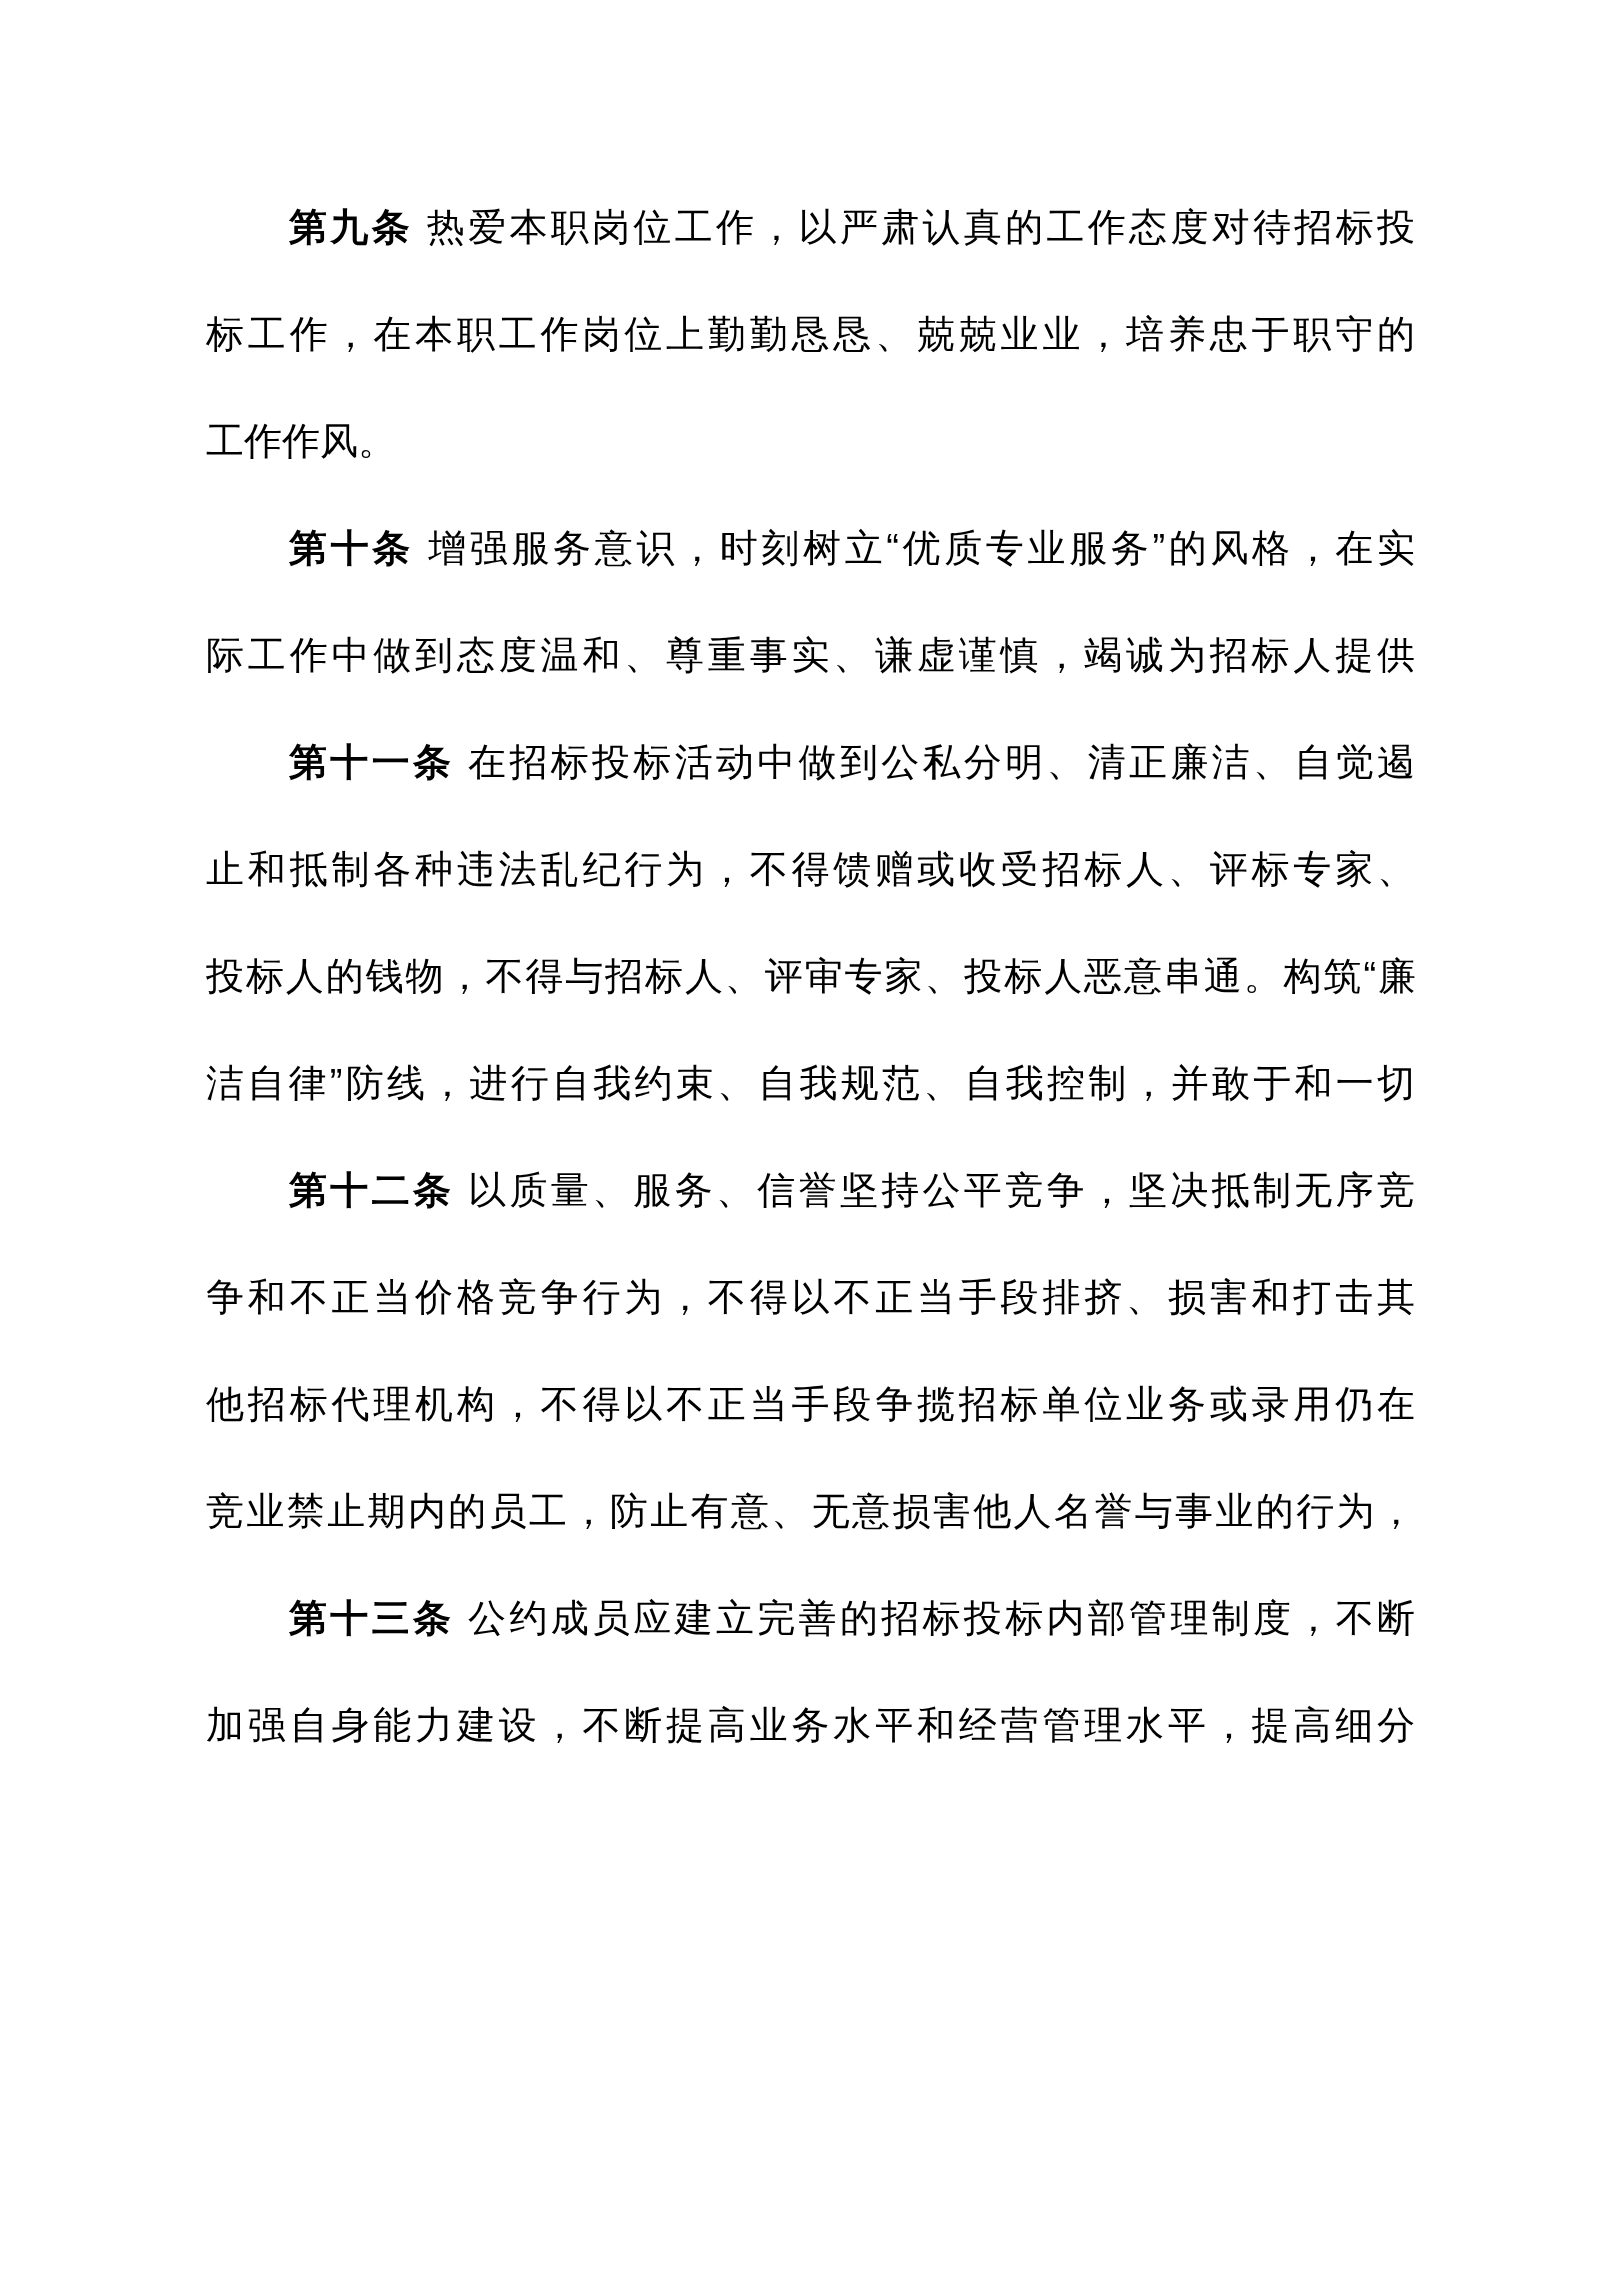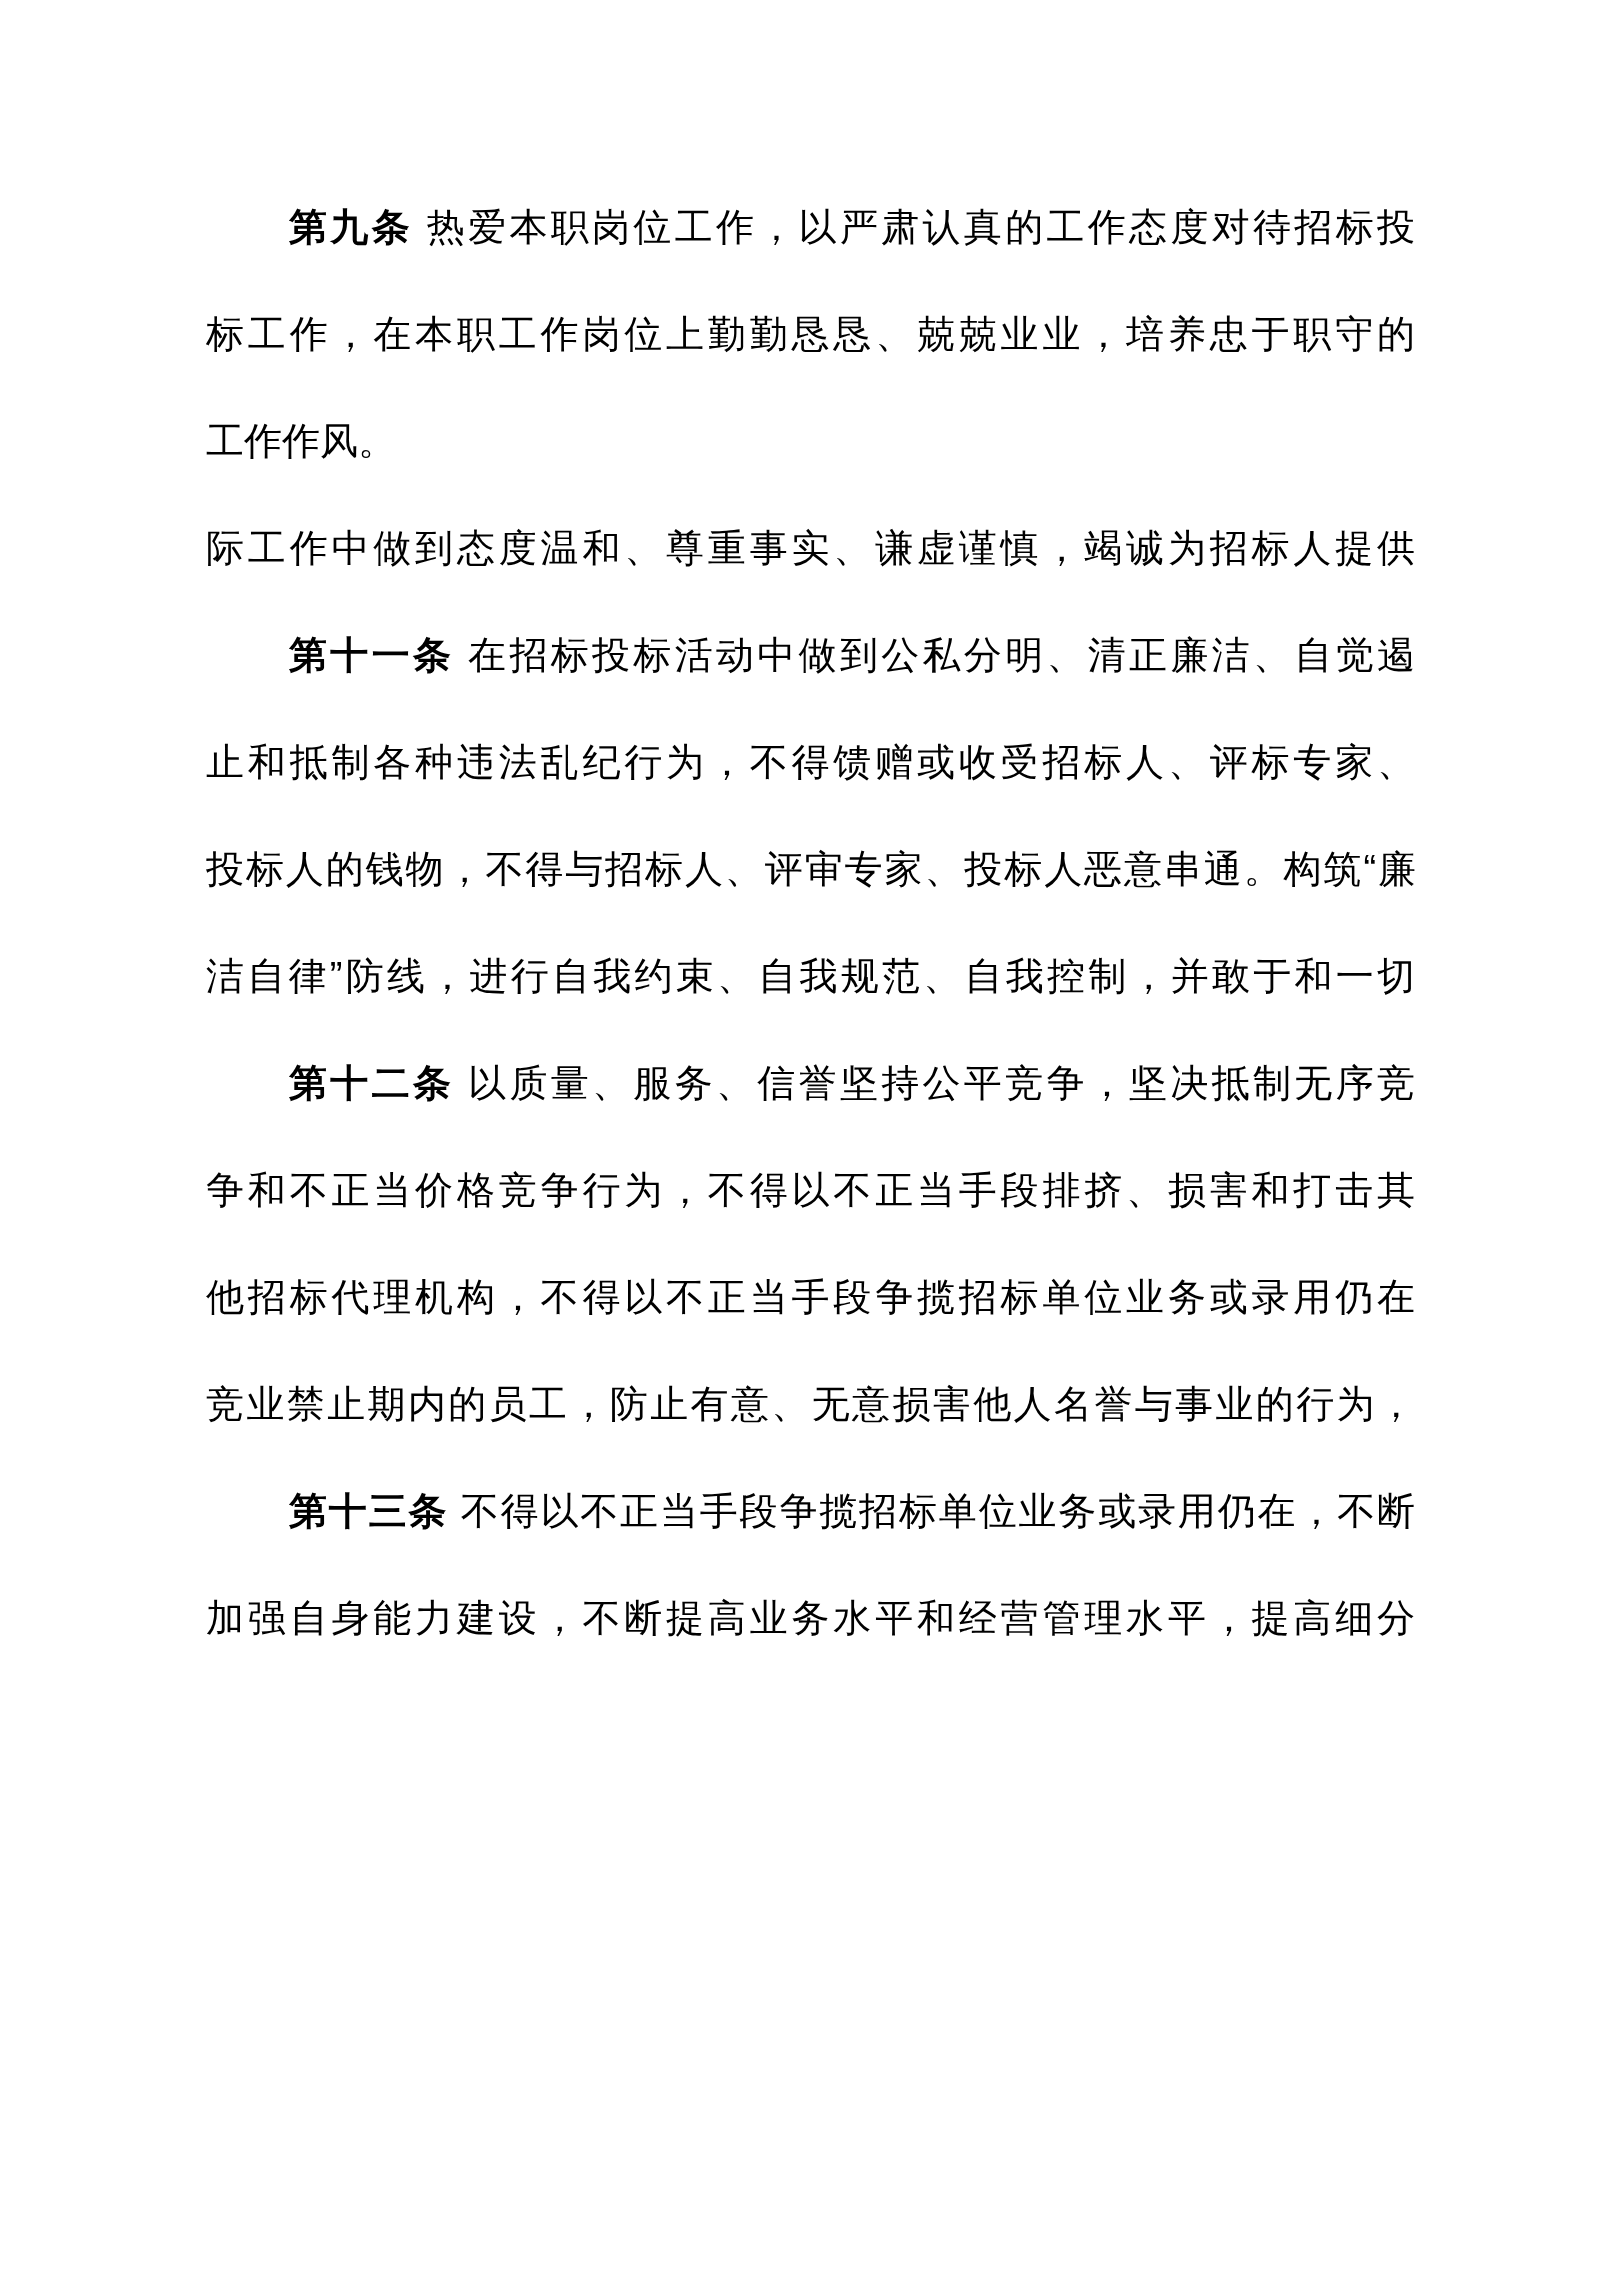--- a/index.html
+++ b/index.html
@@ -58,20 +58,21 @@
 <div class="page">
 
   <div class="text-block">
 
     <div class="line j indent"><span class="art">第九条</span><span> 热爱本职岗位工作，以严肃认真的工作态度对待招标投</span></div>
 
     <div class="line j"><span>标工作，在本职工作岗位上勤勤恳恳、兢兢业业，培养忠于职守的</span></div>
 
     <div class="line end"><span>工作作风。</span></div>
 
+    <div class="line j indent"><span class="art">第十条</span><span> 增强服务意识，时刻树立“优质专业服务”的风格，在实</span></div>
 
     <div class="line j"><span>际工作中做到态度温和、尊重事实、谦虚谨慎，竭诚为招标人提供</span></div>
 
 
     <div class="line j indent"><span class="art">第十一条</span><span> 在招标投标活动中做到公私分明、清正廉洁、自觉遏</span></div>
 
     <div class="line j"><span>止和抵制各种违法乱纪行为，不得馈赠或收受招标人、评标专家、</span></div>
 
     <div class="line j tight"><span>投标人的钱物，不得与招标人、评审专家、投标人恶意串通。构筑“廉</span></div>
 
@@ -80,21 +81,21 @@
 
     <div class="line j indent"><span class="art">第十二条</span><span> 以质量、服务、信誉坚持公平竞争，坚决抵制无序竞</span></div>
 
     <div class="line j"><span>争和不正当价格竞争行为，不得以不正当手段排挤、损害和打击其</span></div>
 
     <div class="line j"><span>他招标代理机构，不得以不正当手段争揽招标单位业务或录用仍在</span></div>
 
     <div class="line j"><span>竞业禁止期内的员工，防止有意、无意损害他人名誉与事业的行为，</span></div>
 
 
-    <div class="line j indent"><span class="art">第十三条</span><span> 不得以不正当手段争揽招标单位业务或录用仍在，不断</span></div>
+    <div class="line j indent"><span class="art">第十三条</span><span> 公约成员应建立完善的招标投标内部管理制度，不断</span></div>
 
     <div class="line j"><span>加强自身能力建设，不断提高业务水平和经营管理水平，提高细分</span></div>
 
   </div>
 
   <div class="footer"><span>3</span></div>
 
 </div>
 
 

